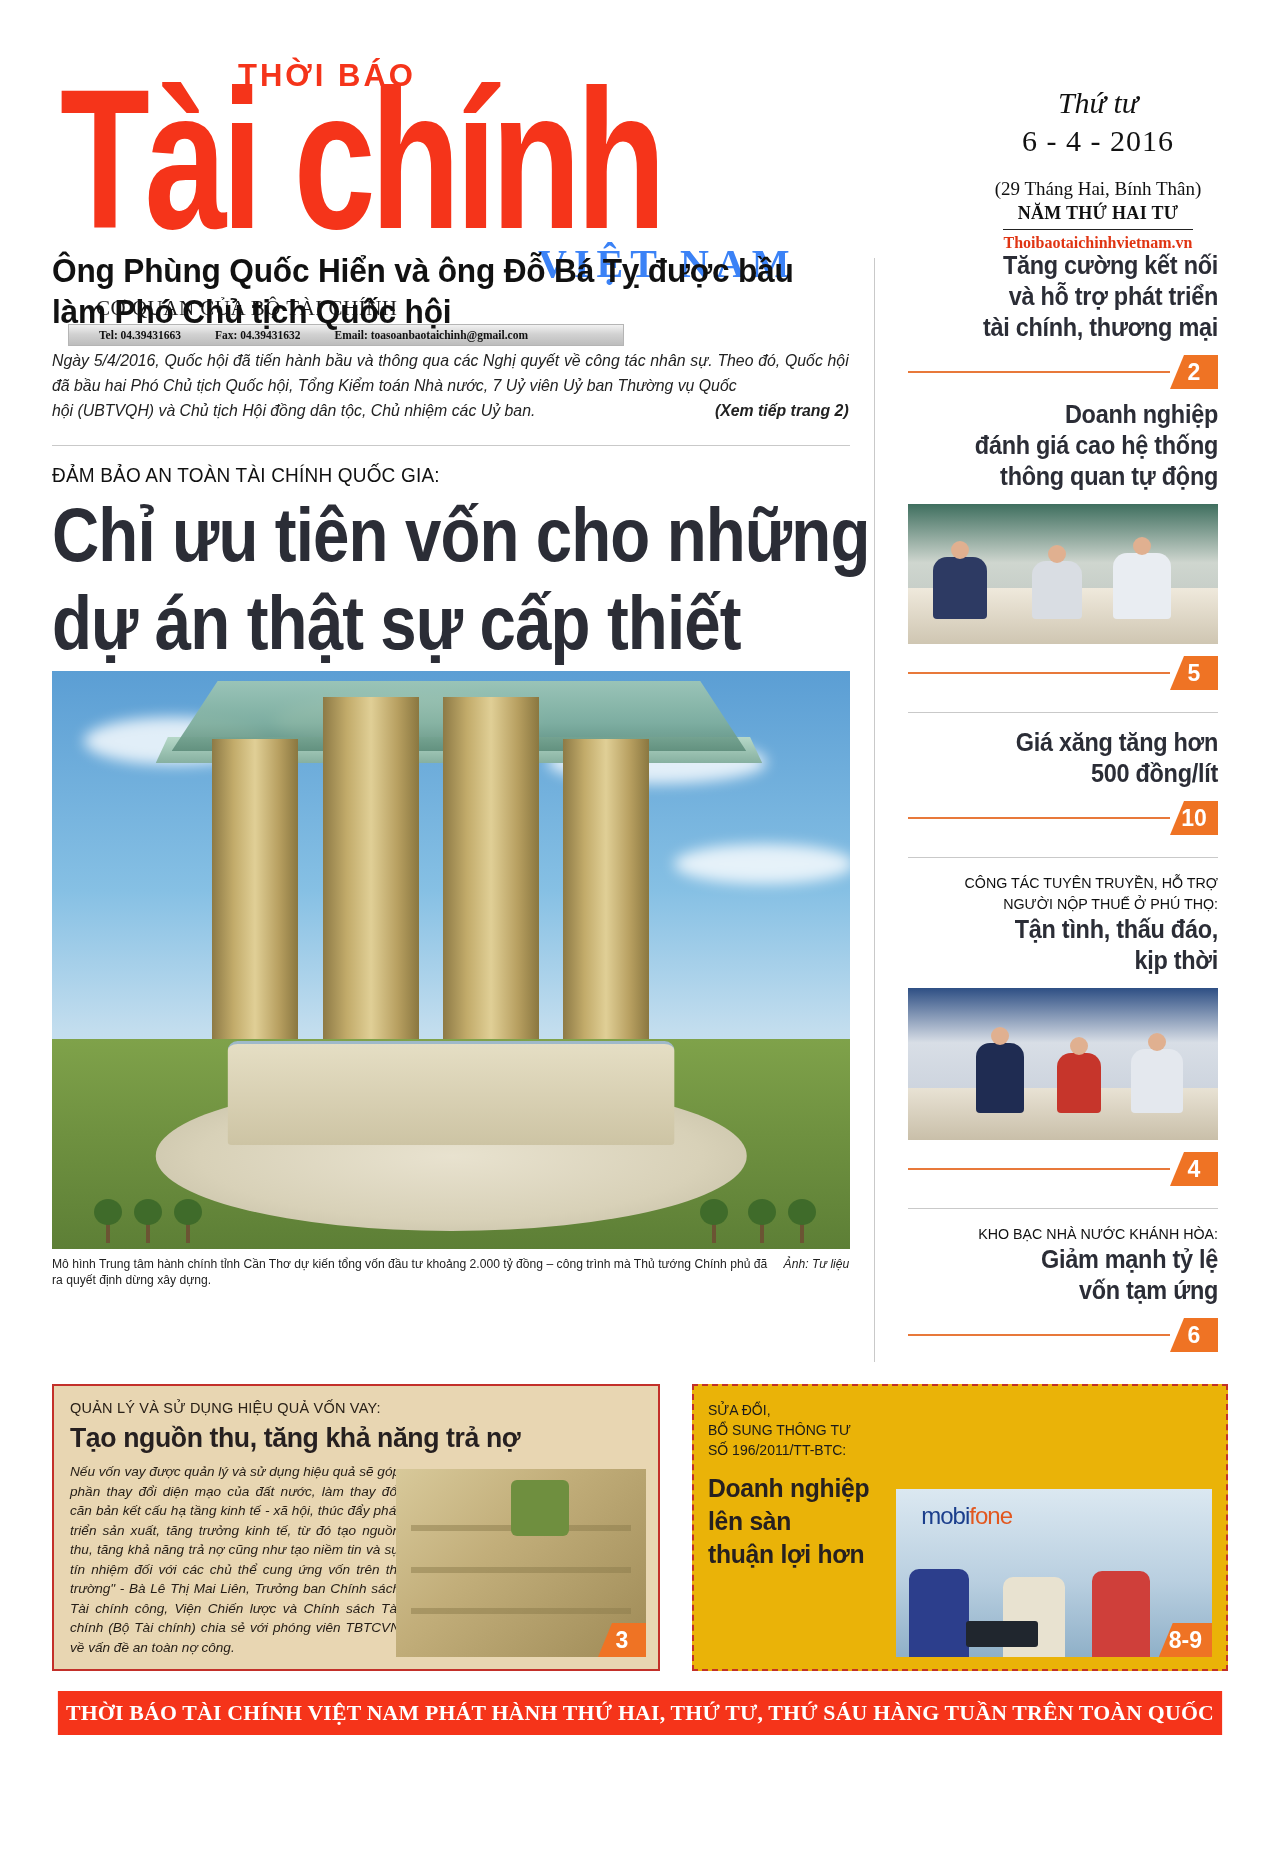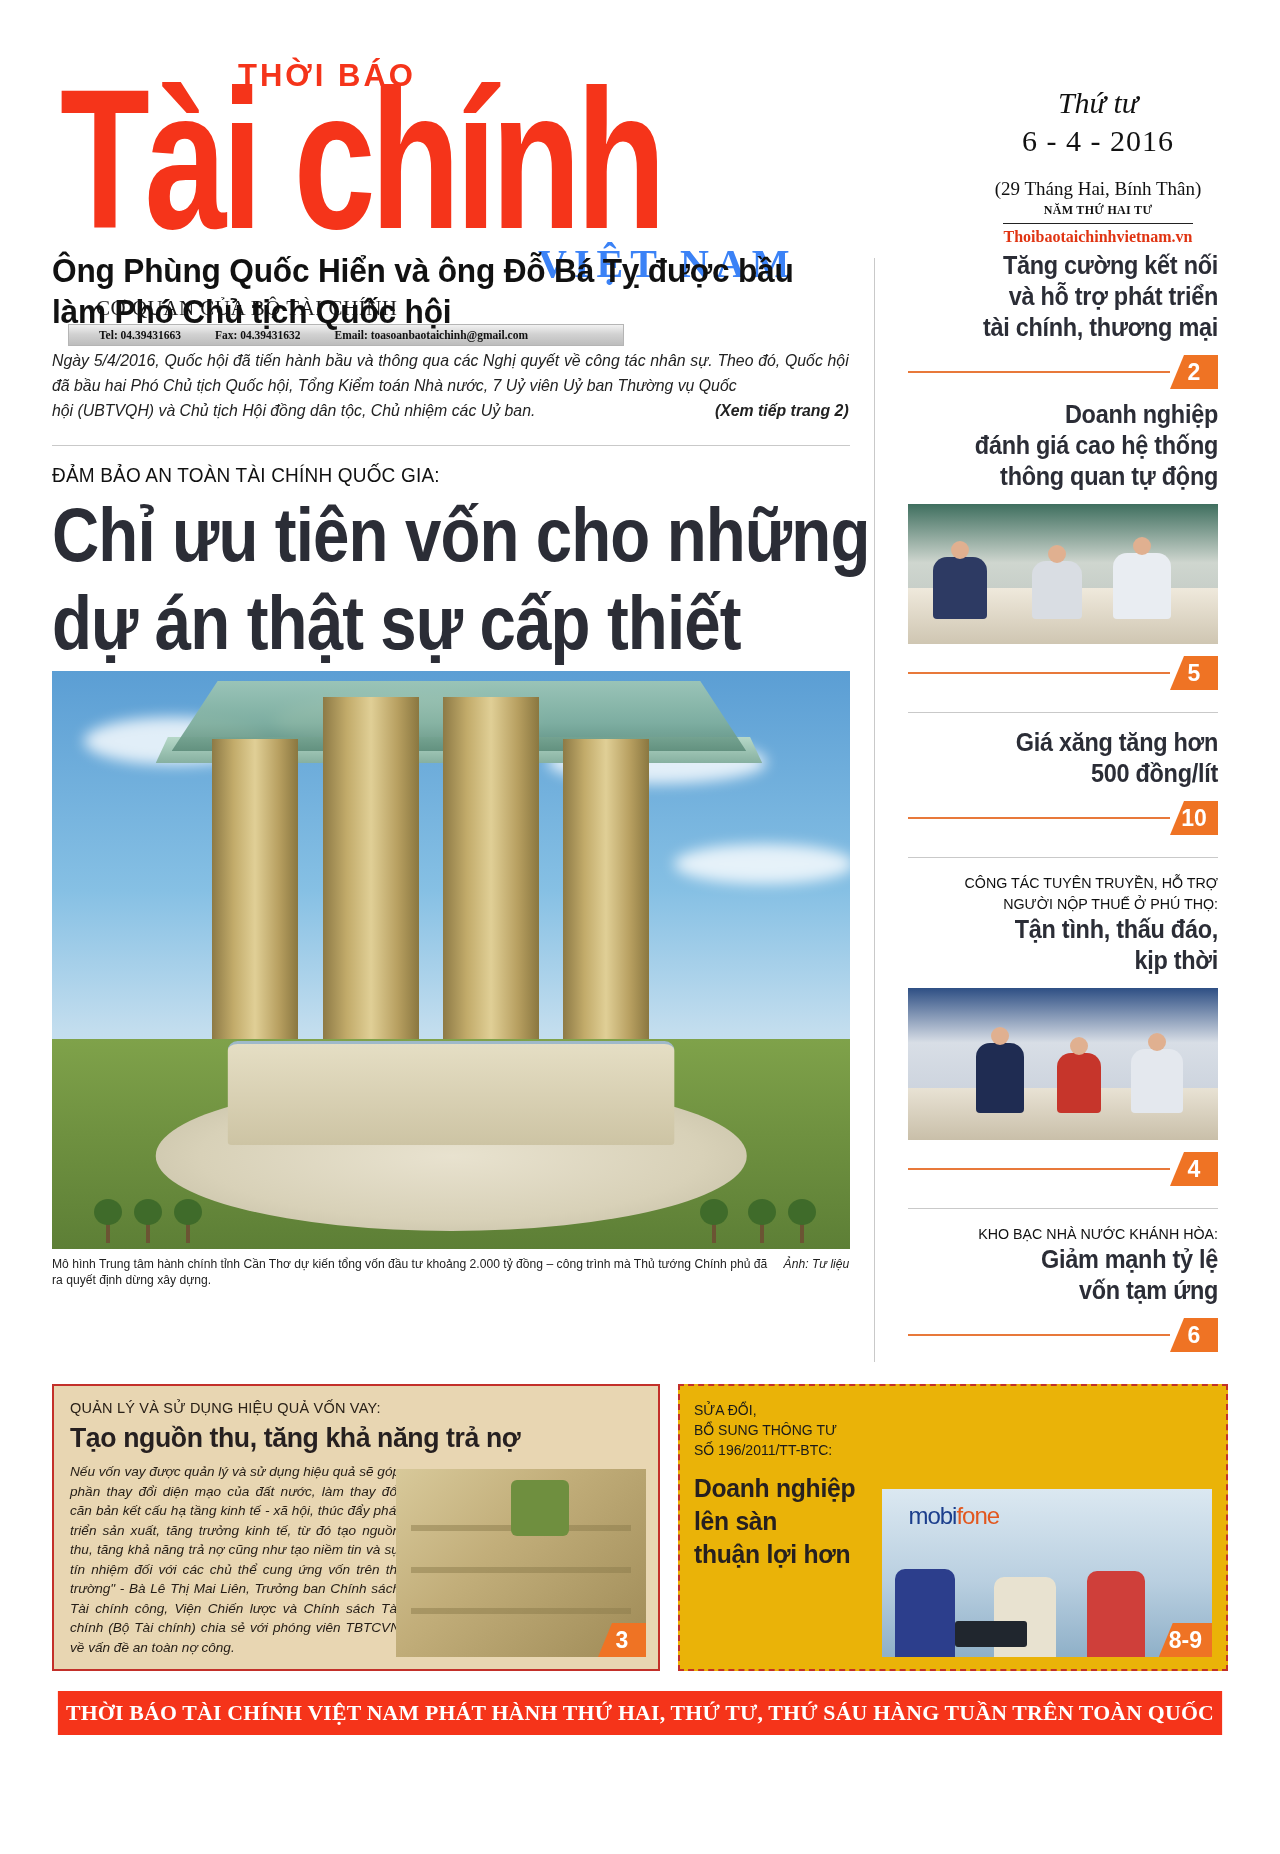--- a/index.html
+++ b/index.html
@@ -60,21 +60,21 @@
     position: absolute; right: 0px; top: 82px; width: 260px;
     text-align: center; color: #111;
     font-family: "Liberation Serif", serif;
   }
   .dateblock .issue { font-size: 27px; }
   .dateblock .issue b { font-size: 36px; color: #E03412; font-weight: 700; }
   .dateblock .issue .paren { font-size: 19px; }
   .dateblock .weekday { font-size: 30px; font-style: italic; margin-top: 4px; }
   .dateblock .date { font-size: 30px; margin-top: 4px; letter-spacing: 1px; }
   .dateblock .lunar { font-size: 19px; margin-top: 20px; }
-  .dateblock .year { font-size: 12px; font-weight: 700; margin-top: 3px; letter-spacing: 0.3px; }
+  .dateblock .year { font-size: 18px; font-weight: 700; margin-top: 3px; letter-spacing: 0.3px; }
   .dateblock .rule { width: 190px; height: 1px; background: #222; margin: 5px auto 4px; }
   .dateblock .site { font-size: 16px; font-weight: 700; color: #E03412; }
 
   
   .columns { position: relative; display: flex; gap: 12px; }
   .left-col { width: 820px; padding-right: 22px; }
   .divider-v {
     position: absolute; left: 822px; top: 8px; bottom: 0;
     width: 1px; background: #c9c9c9;
   }
@@ -190,21 +190,21 @@
   .hr-side { height: 1px; background: #c9c9c9; margin: 12px 0 14px; }
 
   
   .office { position:absolute; inset:0; }
   .office .wall { position:absolute; inset:0; background: linear-gradient(to bottom,#cfd8dc,#a8bcc4); }
   .office .desk { position:absolute; left:0; right:0; bottom:0; height:36%; background: linear-gradient(to bottom,#e9e3d6,#cdc3ae); }
   .person { position:absolute; bottom:18%; border-radius: 14px 14px 4px 4px; }
   .person:before { content:""; position:absolute; left:50%; transform:translateX(-50%); top:-16px; width:18px; height:18px; border-radius:50%; background:#e0b090; }
 
   
-  .bottom { display:flex; gap: 18px; margin-top: 22px; }
+  .bottom { display:flex; gap: 32px; margin-top: 22px; }
   .box-left {
     width: 608px; border: 2px solid #C3302A; background: #E8D6B2;
     padding: 14px 16px 12px; position: relative;
   }
   .box-kicker { font-size: 14.5px; letter-spacing: .2px; color: #2a2118; }
   .box-head {
     font-size: 28px; font-weight: 700; color: #262020; margin-top: 6px;
     letter-spacing: -0.4px;
     transform: scaleX(0.95); transform-origin: left top;
   }

